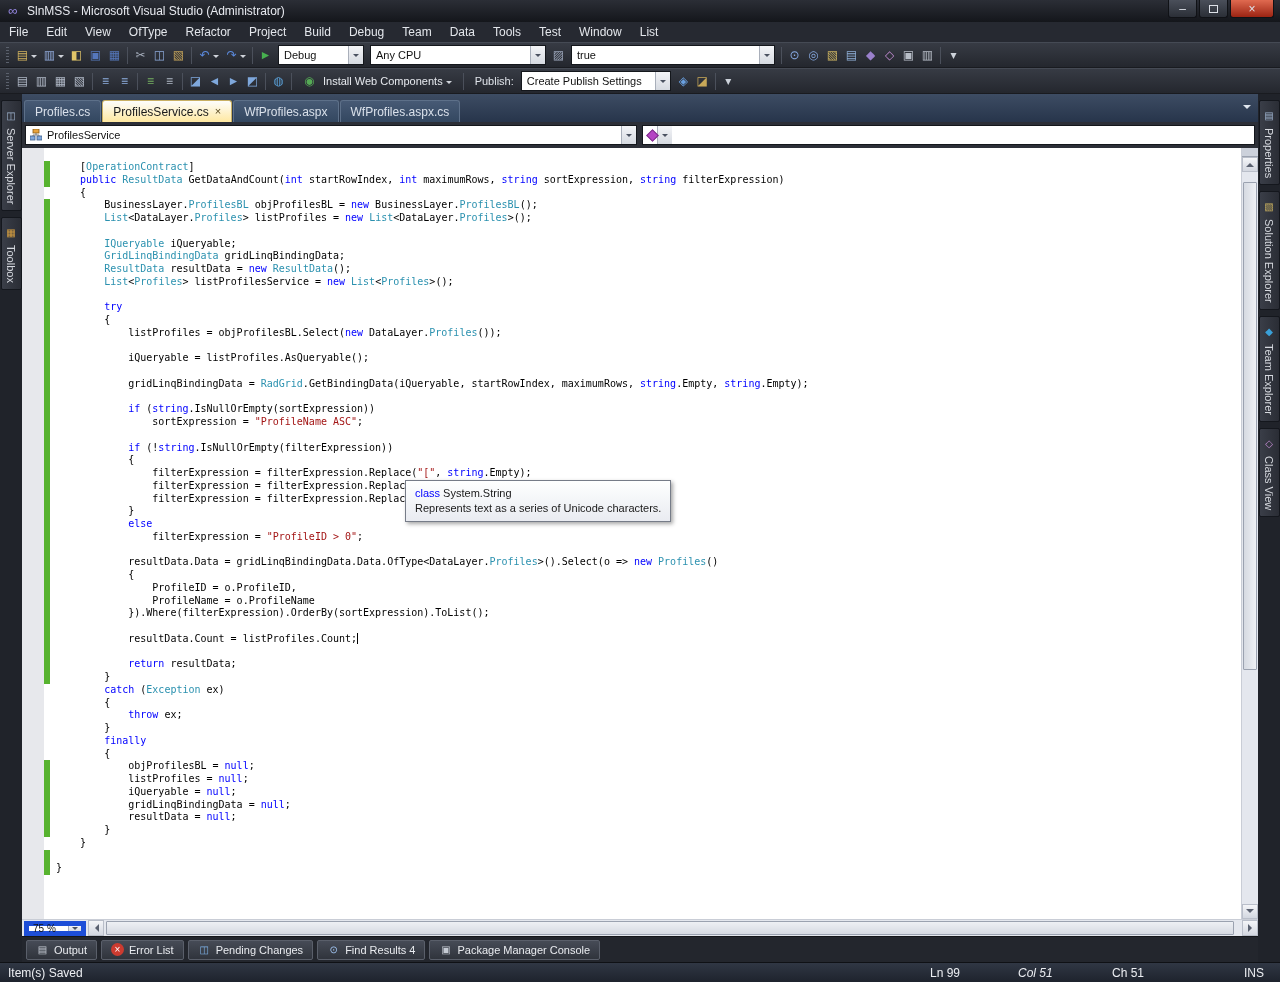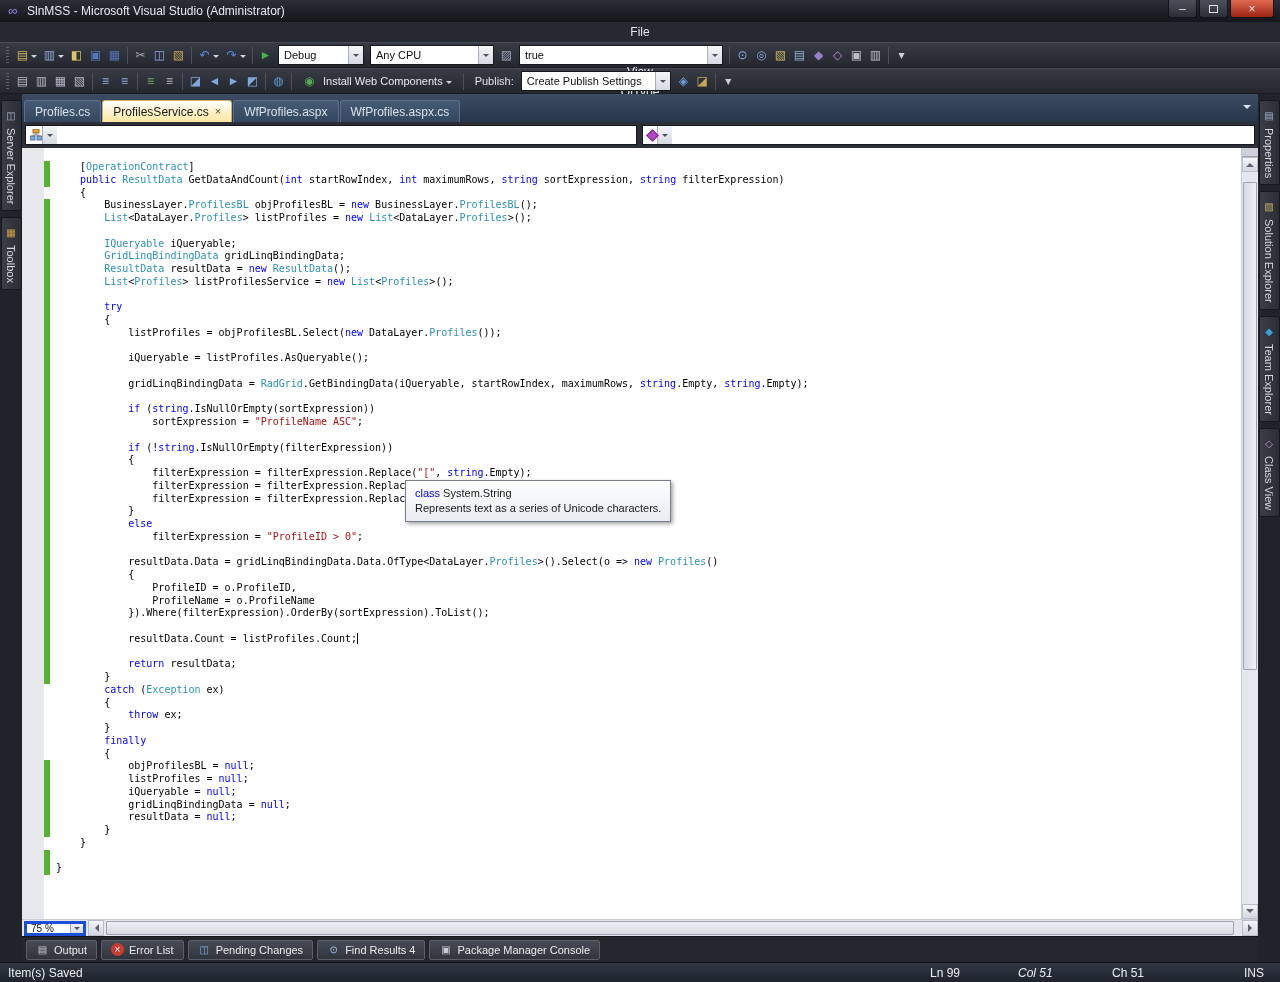--- a/index.html
+++ b/index.html
@@ -13,21 +13,21 @@
              line-height:16px; text-align:center; }
   .win-buttons { position:absolute; right:6px; top:0; display:flex; }
   .win-btn { width:29px; height:18px; display:flex; align-items:center; justify-content:center;
              color:#dde1e8; font-size:12px; background:linear-gradient(#4a4f5a,#2b2f37);
              border:1px solid #101216; border-top:none; border-radius:0 0 3px 3px; margin-left:2px; }
   .win-btn.close { width:44px; background:linear-gradient(#e06a50,#9c2413); }
   .max-box { width:9px; height:8px; border:1px solid #dde1e8; display:inline-block; }
 
   
   .menubar { height:20px; background:#262931; display:flex; align-items:center;
-             color:#e3e6eb; font-size:12px;flex-direction:column; }
+             color:#e3e6eb; font-size:12px; }
   .menu-item { padding:0 9px; line-height:20px; }
 
   
   .toolbar { height:26px; background:linear-gradient(#373b44,#24272e); border-top:1px solid #454a54;
              border-bottom:1px solid #191b20; display:flex; align-items:center; font-size:11px;
              color:#e0e3e9; padding:0 2px; }
   .grip { width:3px; height:16px; margin:0 4px;
           background:repeating-linear-gradient(#5b616d,#5b616d 1px,transparent 1px,transparent 3px); }
   .icon-group { display:flex; align-items:center; }
   .tb-icon { width:17px; height:17px; margin:1px; display:flex; align-items:center;
@@ -103,21 +103,21 @@
   .scroll-btn { height:15px; display:flex; align-items:center; justify-content:center;
                 background:linear-gradient(#f4f5f8,#d3d7e0); border:1px solid #b9bec9; }
   .arr-up { width:0; height:0; border:4px solid transparent; border-bottom-color:#5a6170; margin-bottom:3px; }
   .arr-dn { width:0; height:0; border:4px solid transparent; border-top-color:#5a6170; margin-top:3px; }
   .arr-lf { width:0; height:0; border:4px solid transparent; border-right-color:#5a6170; margin-right:3px; }
   .arr-rt { width:0; height:0; border:4px solid transparent; border-left-color:#5a6170; margin-left:3px; }
   .v-track { flex:1; position:relative; }
   .v-thumb { position:absolute; left:1px; right:1px; top:10px; height:488px;
              background:linear-gradient(90deg,#d6dae2,#eef0f4); border:1px solid #9ba2b0; border-radius:1px; }
   .hscroll { height:17px; background:#e4e7ee; display:flex; align-items:stretch; border-top:1px solid #c9cdd6; }
-  .zoom-combo { width:62px; margin:1px 2px; height:15px; background:#fff; border:3px solid #1d4ed8;
+  .zoom-combo { width:62px; margin:1px 2px; height:15px; background:#fff; border:5px solid #1d4ed8;
                 display:flex; align-items:center; font-size:10px; color:#111; }
   .zoom-combo .val { flex:1; padding:0 4px; }
   .zoom-combo .btn { width:13px; height:100%; background:linear-gradient(#f3f4f7,#d6dae1);
                      border-left:1px solid #a9afba; display:flex; align-items:center; justify-content:center; }
   .h-btn { width:16px; display:flex; align-items:center; justify-content:center;
            background:linear-gradient(#f4f5f8,#d3d7e0); border:1px solid #b9bec9; }
   .h-track { flex:1; position:relative; }
   .h-thumb { position:absolute; top:1px; bottom:1px; left:2px; right:8px;
              background:linear-gradient(#eef0f4,#d6dae2); border:1px solid #9ba2b0; border-radius:1px; }
 
@@ -190,21 +190,21 @@
       <span class="dd-tri"></span>
       <span class="tb-sep"></span>
       <span class="tb-icon" style="color: rgb(71, 176, 79);">►</span>
     </span>
   <div class="combo" style="width:86px">
     <span class="val">Debug</span>
     <span class="btn">
         <span class="tri"></span>
       </span>
   </div>
-  <div class="combo" style="width:124px">
+  <div class="combo" style="width:176px">
     <span class="val">Any CPU</span>
     <span class="btn">
         <span class="tri"></span>
       </span>
   </div>
   <span class="icon-group">
       <span class="tb-icon" style="color: rgb(154, 164, 184);">▨</span>
     </span>
   <div class="combo" style="width:204px">
     <span class="val">true</span>
@@ -305,20 +305,21 @@
       </div>
 
     <div class="navbar">
       <div class="nav-combo" style="flex:0 0 612px">
         <svg class="class-glyph" viewBox="0 0 12 12">
           <rect x="3" y="0" width="6" height="4" fill="#e8a33d" stroke="#8a5d14" stroke-width="0.8"></rect>
           <rect x="0" y="7" width="5" height="4" fill="#7fa8dc" stroke="#3c5e8c" stroke-width="0.8"></rect>
           <rect x="7" y="7" width="5" height="4" fill="#7fa8dc" stroke="#3c5e8c" stroke-width="0.8"></rect>
           <path d="M6 4 L6 6 M3 7 L3 6 L9 6 L9 7" stroke="#666" fill="none" stroke-width="0.8"></path>
         </svg>
+        <span class="val">ProfilesService</span>
         <span class="btn">
             <span class="tri"></span>
           </span>
       </div>
       <div class="nav-combo" style="flex:1">
         <span class="method-glyph"></span>
         <span class="btn">
             <span class="tri"></span>
           </span>
       </div>

